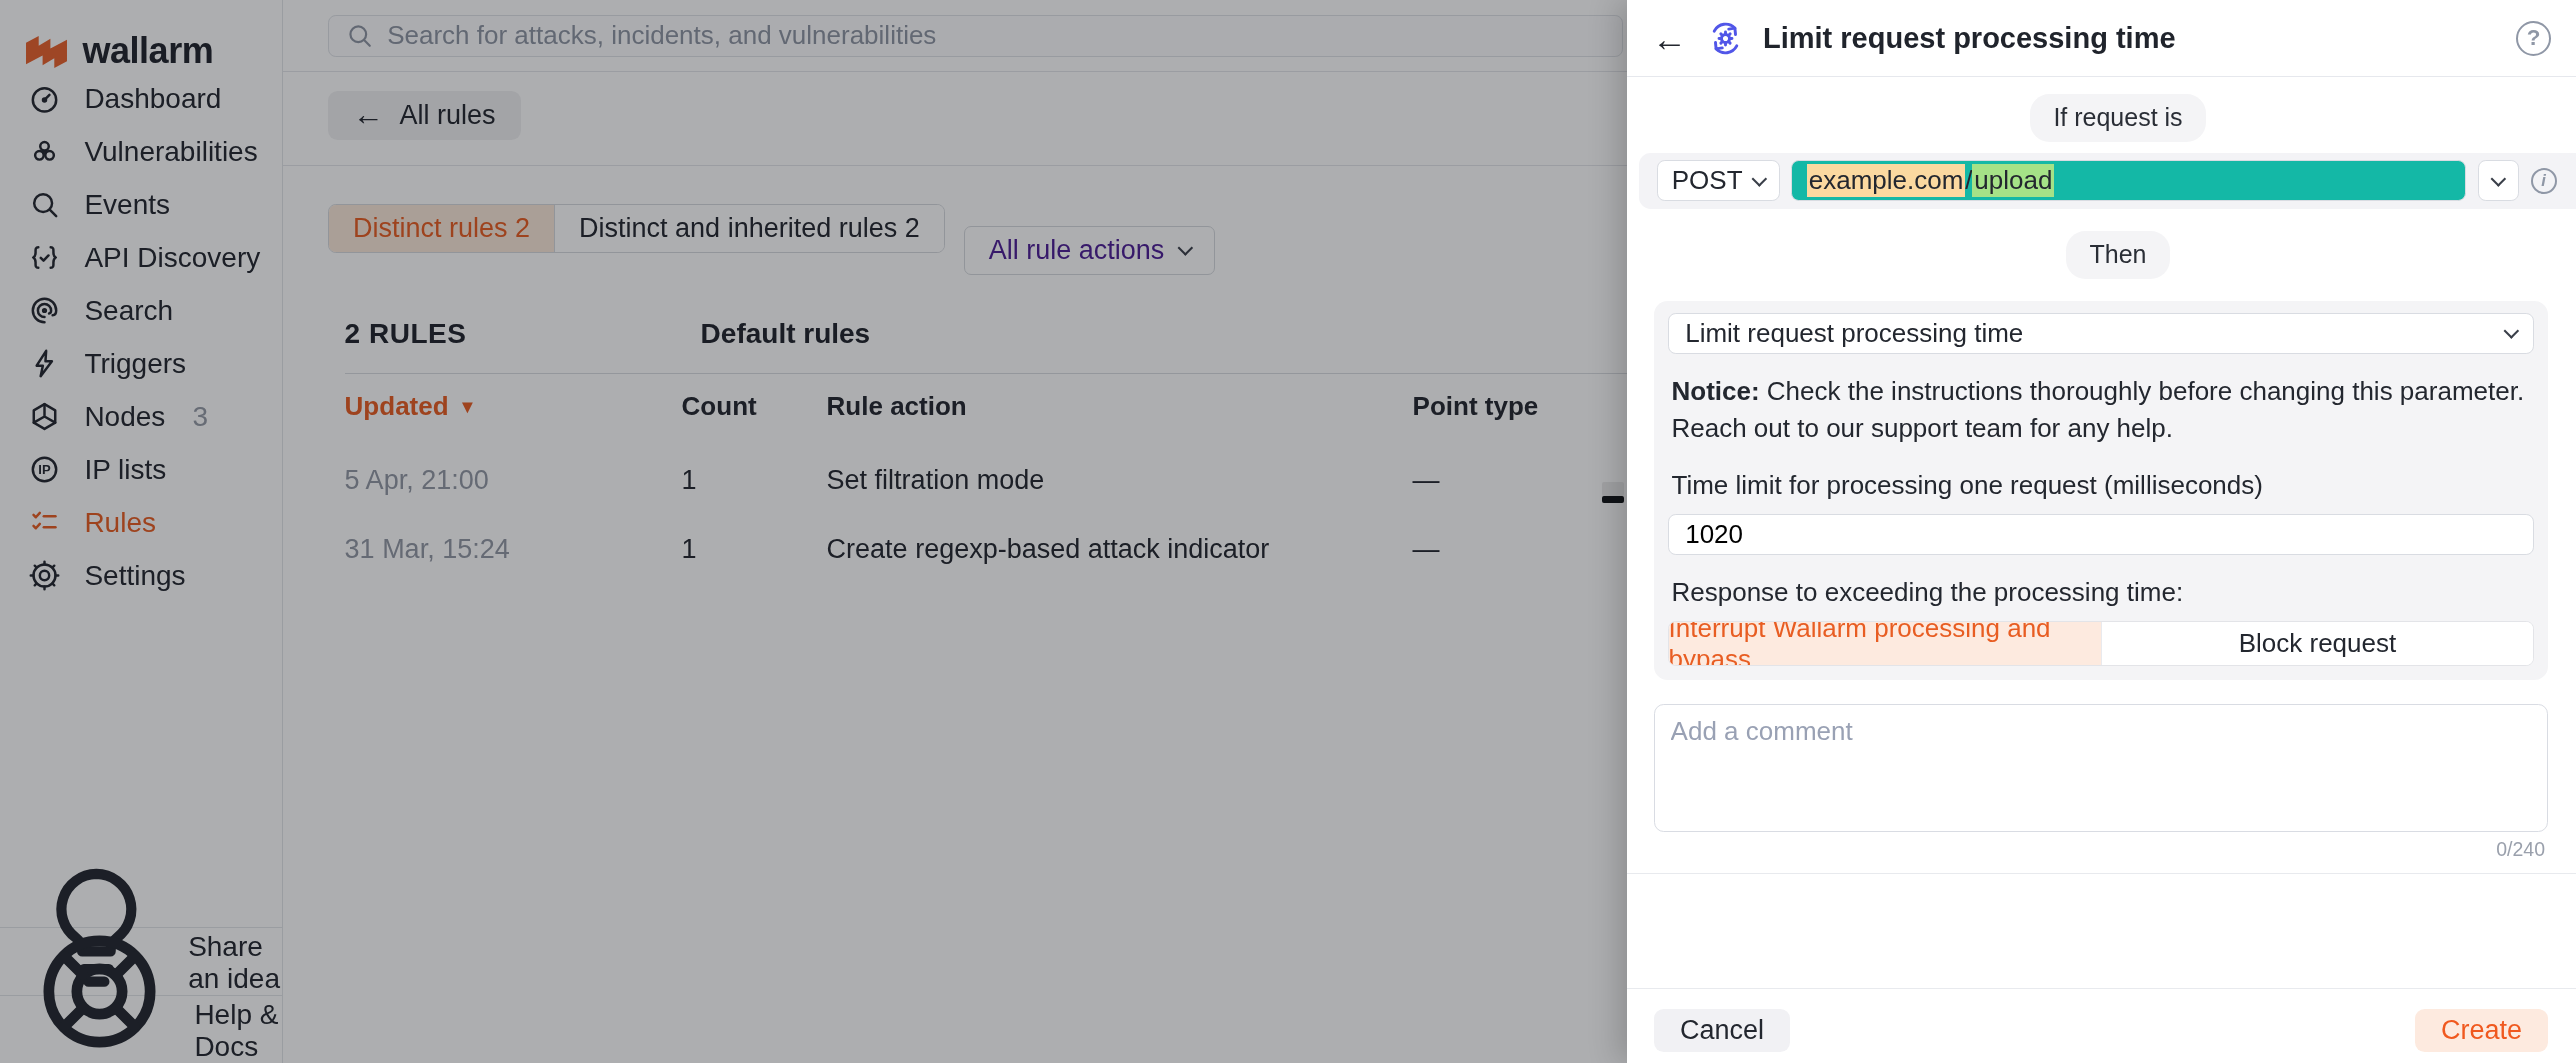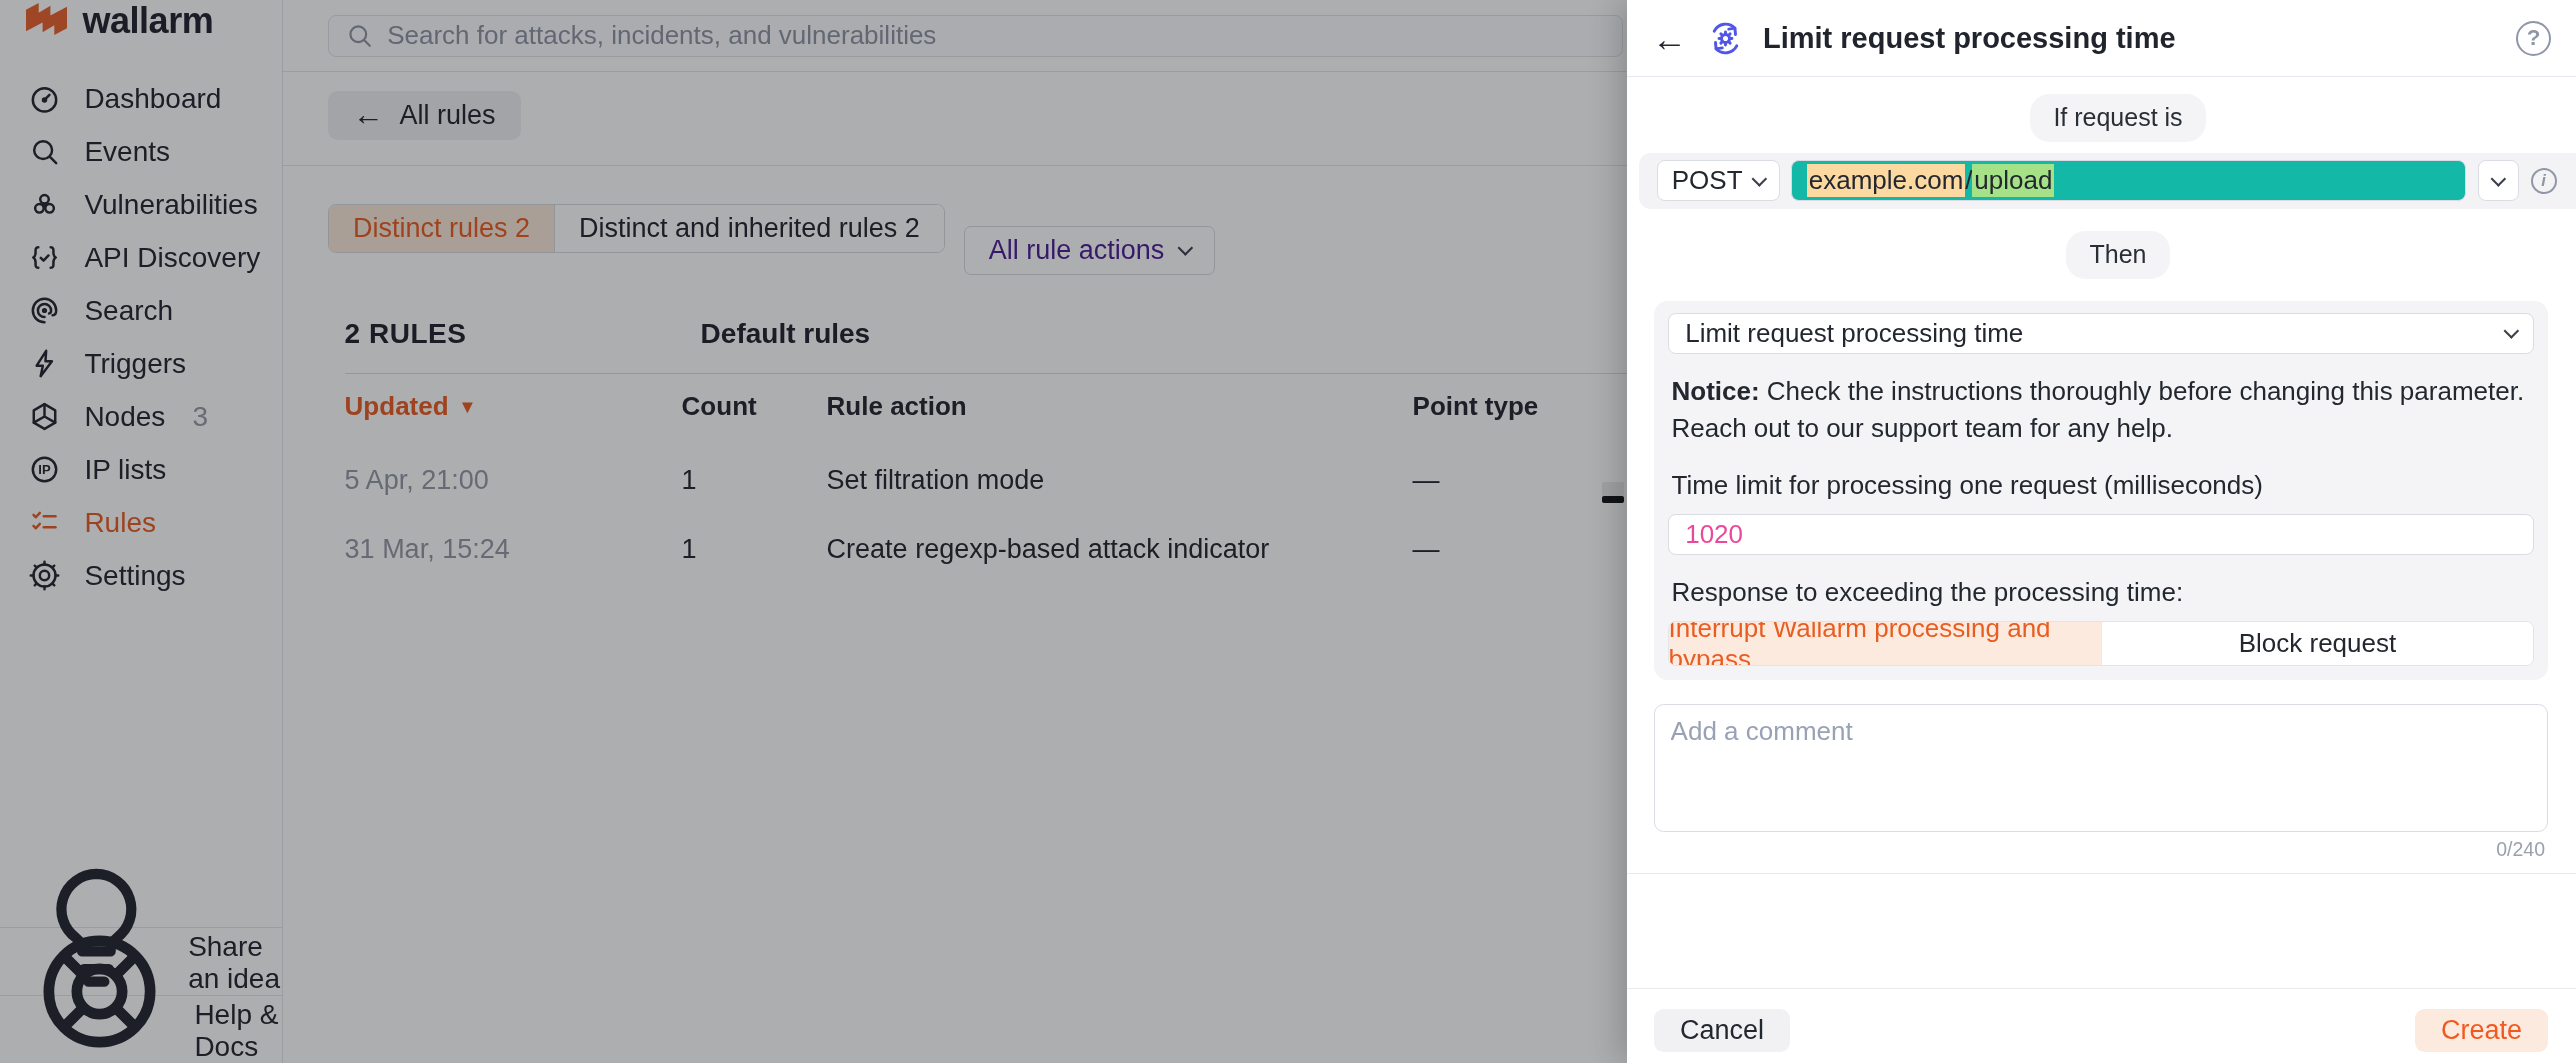--- a/index.html
+++ b/index.html
@@ -2,21 +2,21 @@
 <html><head>
 <meta charset="utf-8">
 <style>
   * { margin:0; padding:0; box-sizing:border-box; }
   html,body { width:2576px; height:1063px; overflow:hidden; }
   body { font-family:"Liberation Sans", sans-serif; background:#ffffff; color:#23272f; font-size:26px; }
   .app { position:relative; width:2576px; height:1063px; display:flex; }
 
   
   .sidebar { width:283px; height:100%; background:#fff; border-right:1px solid #e3e5e9; display:flex; flex-direction:column; flex:0 0 283px; }
-  .logo-row { height:72px; display:flex; align-items:flex-start; padding-left:24px; gap:13.6px; }
+  .logo-row { height:72px; display:flex; align-items:flex-end; padding-left:24px; gap:13.6px; }
   .logo-text { font-weight:bold; font-size:36px; letter-spacing:-0.5px; color:#20242c; }
   .nav { display:flex; flex-direction:column; }
   .nav-item { height:53px; display:flex; align-items:center; gap:23.4px; padding-left:28px; font-size:28px; color:#23272f; cursor:pointer; }
   .nav-item svg { width:33px; height:33px; flex:0 0 33px; }
   .nav-item.active { color:#e85d22; }
   .badge { color:#959ba6; margin-left:3.9px; }
   .side-footer { margin-top:auto; }
   .side-foot-item { height:68px; display:flex; align-items:flex-end; gap:23.4px; padding-left:28px; font-size:28px; border-top:1px solid #e3e5e9; cursor:pointer; }
   .icon-stroke { fill:none; stroke:currentColor; stroke-width:1.8; stroke-linecap:round; stroke-linejoin:round; }
 
@@ -74,21 +74,21 @@
   .hl-path { background:#a5e287; padding:1px 1.9px; }
   .chev-btn { width:41px; height:41px; background:#fff; border:1px solid #d9dce2; border-radius:7.8px; display:flex; align-items:center; justify-content:center; cursor:pointer; }
   .info-circle { width:26px; height:26px; border:2.4px solid #8f97a6; border-radius:50%; color:#8f97a6; display:flex; align-items:center; justify-content:center; font-size:16.6px; font-style:italic; font-weight:bold; flex:0 0 26px; cursor:pointer; }
 
   .form-card { margin:22.4px 28px 0 27px; background:#f4f4f6; border-radius:13.6px; padding:11.7px 13.6px 13.6px 13.6px; }
   .white-field { height:41px; background:#fff; border:1px solid #d9dce2; border-radius:7.8px; display:flex; align-items:center; padding:0 16.6px; font-size:26px; }
   .action-select { justify-content:space-between; cursor:pointer; }
   .notice { margin-top:18.5px; font-size:26px; line-height:1.45; color:#23272f; padding:0 3.9px; }
   .field-label { margin-top:22.4px; font-size:26px; color:#23272f; padding:0 3.9px; }
   .num-input { margin-top:12.7px; }
-  .num-input input { border:none; outline:none; font-family:"Liberation Sans",sans-serif; font-size:26px; width:100%; color:#ec4899; background:transparent; }
+  .num-input input { border:none; outline:none; font-family:"Liberation Sans",sans-serif; font-size:26px; width:100%; color:#000000; background:transparent; }
   .resp-seg { margin-top:12.7px; display:flex; height:45px; border:1px solid #e3e4e8; border-radius:7.8px; overflow:hidden; background:#fff; }
   .resp-opt { flex:1; display:flex; align-items:center; justify-content:center; font-size:26px; cursor:pointer; background:#fff; }
   .resp-opt.selected { background:#fdeadf; color:#e85d22; }
   .resp-opt + .resp-opt { border-left:1px solid #e9eaee; }
 
   .comment-box { margin:24px 28px 0 27px; height:128px; border:1px solid #d9dce3; border-radius:9.7px; padding:11.7px 15.6px; }
   .comment-box textarea { width:100%; height:100%; border:none; outline:none; resize:none; font-family:"Liberation Sans",sans-serif; font-size:26px; color:#23272f; background:transparent; }
   .comment-box textarea::placeholder { color:#99a1b4; }
   .counter { text-align:right; margin:5.8px 31px 0 0; font-size:19.5px; color:#9aa0ac; }
   .panel-div { border-bottom:1px solid #e8eaee; margin-top:12.7px; }
@@ -114,33 +114,33 @@
       <div class="nav-item">
         <svg viewBox="0 0 24 24" class="icon-stroke">
             <circle cx="12" cy="13" r="8.5"></circle>
             <path d="M12 13l3.6-3.6"></path>
             <circle cx="12" cy="13" r="1.1"></circle>
           </svg>
         <span>Dashboard</span>
       </div>
       <div class="nav-item">
         <svg viewBox="0 0 24 24" class="icon-stroke">
-            <circle cx="11" cy="11" r="6.5"></circle>
-            <path d="M15.8 15.8L20.5 20.5"></path>
-          </svg>
-        <span>Events</span>
-      </div>
-      <div class="nav-item">
-        <svg viewBox="0 0 24 24" class="icon-stroke">
             <circle cx="12" cy="8.2" r="3.1"></circle>
             <circle cx="8.3" cy="14.8" r="3.1"></circle>
             <circle cx="15.7" cy="14.8" r="3.1"></circle>
             <circle cx="12" cy="12.6" r="0.8"></circle>
           </svg>
         <span>Vulnerabilities</span>
+      </div>
+      <div class="nav-item">
+        <svg viewBox="0 0 24 24" class="icon-stroke">
+            <circle cx="11" cy="11" r="6.5"></circle>
+            <path d="M15.8 15.8L20.5 20.5"></path>
+          </svg>
+        <span>Events</span>
       </div>
       <div class="nav-item">
         <svg viewBox="0 0 24 24" class="icon-stroke">
             <path d="M7.5 4.5c-2.2 0-2 1.8-2 3.2S5.8 11 3.8 12c2 1 1.7 2.9 1.7 4.3s-.2 3.2 2 3.2"></path>
             <path d="M16.5 4.5c2.2 0 2 1.8 2 3.2s-.3 3.3 1.7 4.3c-2 1-1.7 2.9-1.7 4.3s.2 3.2-2 3.2"></path>
             <path d="M9.3 12.3l2 2 3.6-3.8"></path>
           </svg>
         <span>API Discovery</span>
       </div>
       <div class="nav-item">

